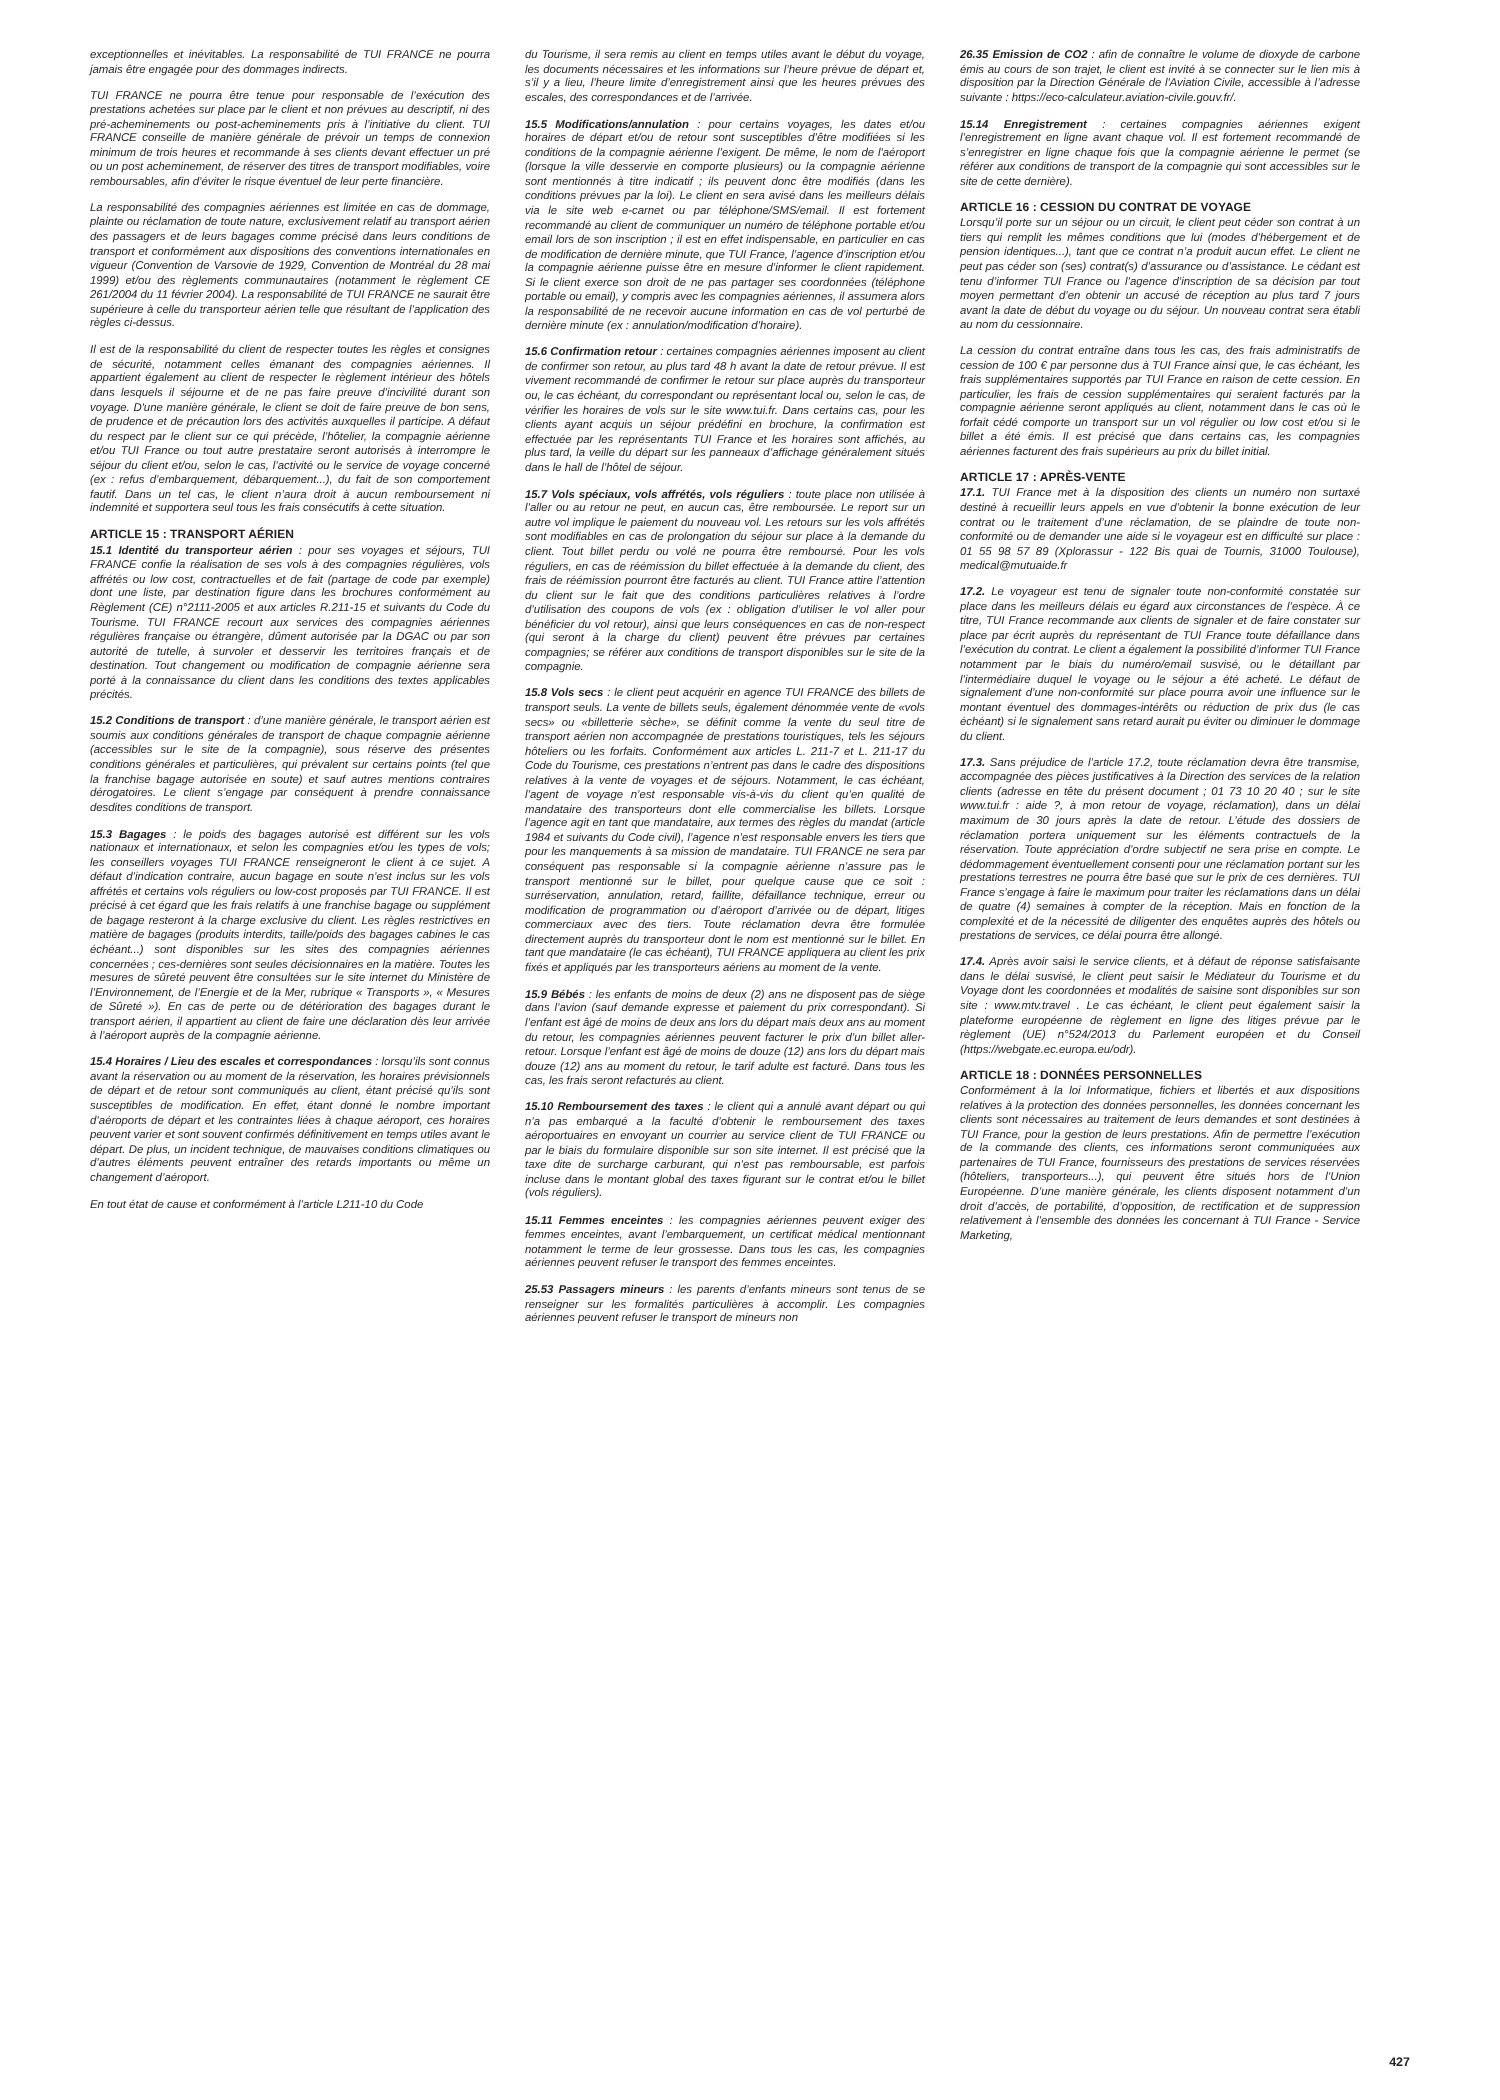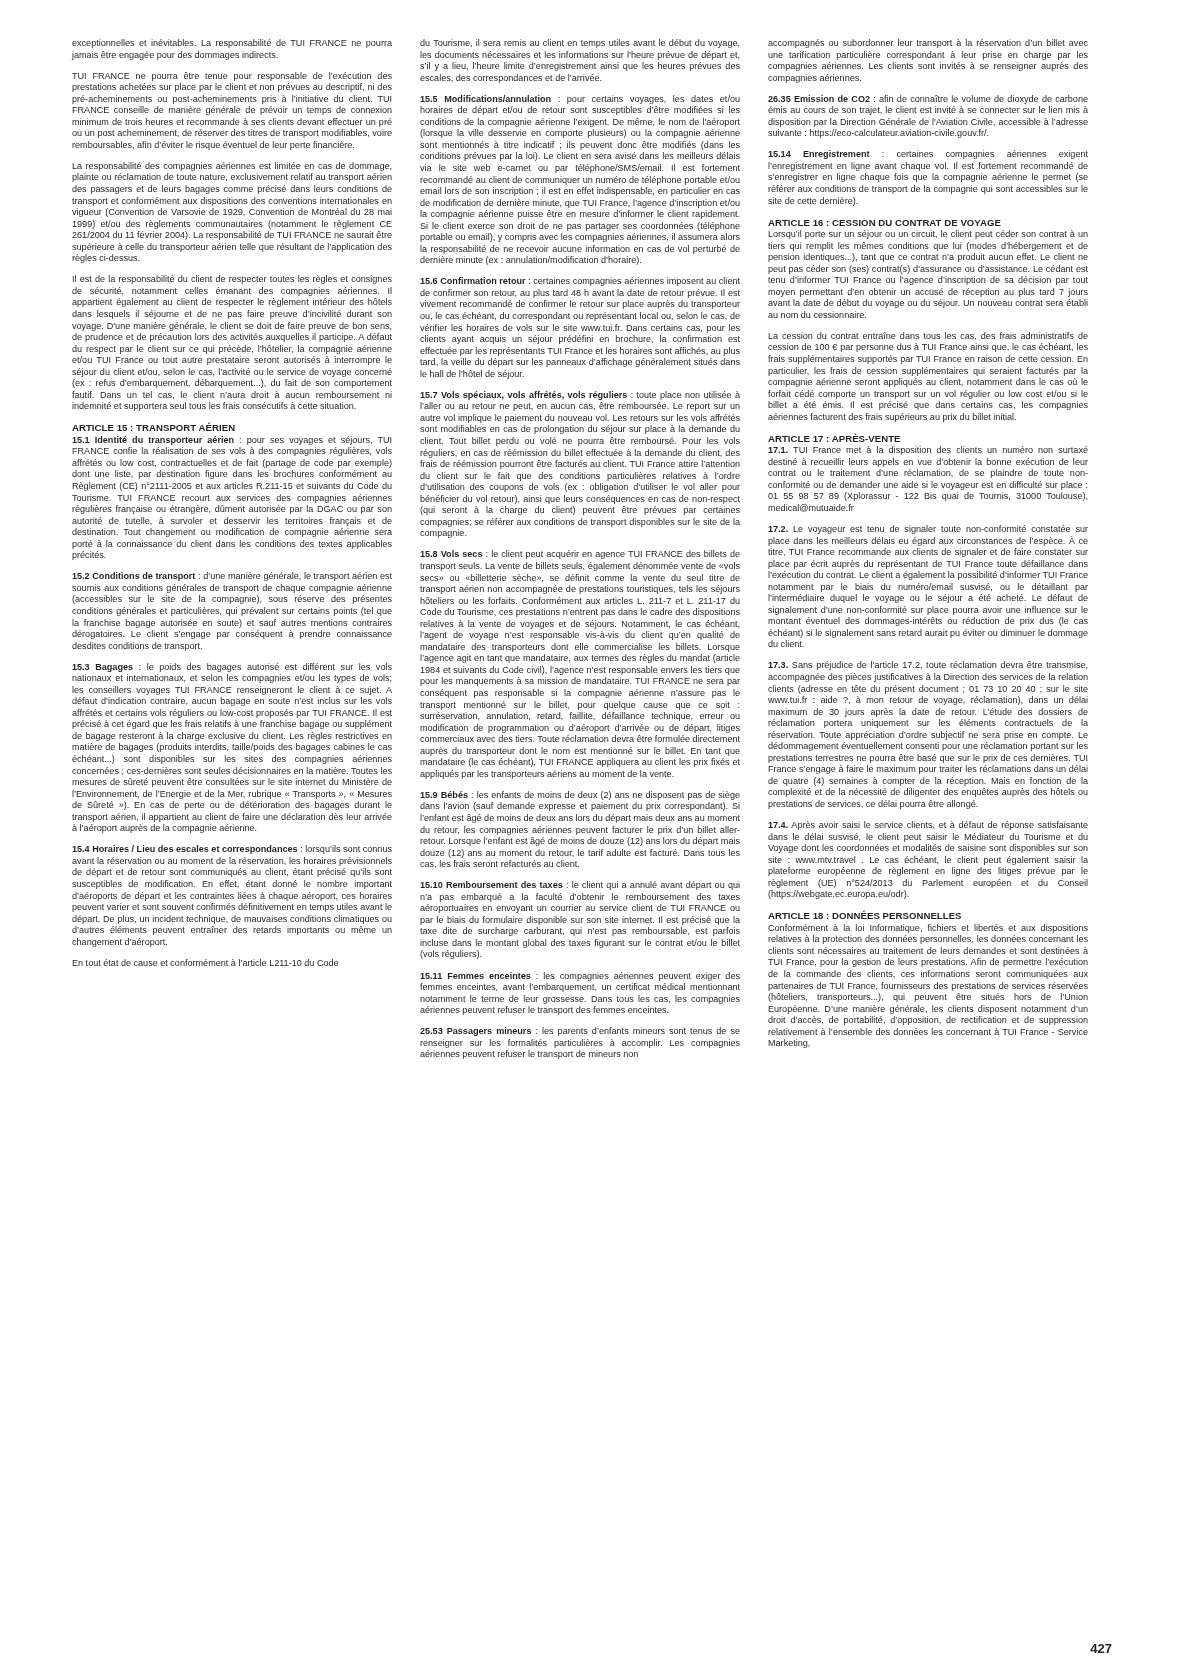--- a/index.html
+++ b/index.html
@@ -34,34 +34,35 @@
     flex: 0 0 320px;
   }
   p {
     margin: 0 0 9.5px 0;
     font-size: 9.1px;
     line-height: 11.55px;
     text-align: justify;
     text-justify: inter-word;
     hyphens: none;
     letter-spacing: -0.01px;
+    font-style: italic;
   }
   h2.article {
     font-size: 9.6px;
     line-height: 11.9px;
     font-weight: bold;
     margin: 0 0 0.5px 0;
     letter-spacing: 0.05px;
   }
   .b { font-weight: bold; }
   .pagenum {
     position: absolute;
-    right: 88px;
+    right: 72px;
     bottom: 24px;
-    font-size: 13px;
+    font-size: 10px;
     font-weight: bold;
     color: #231f20;
   }
 </style>
 </head>
 <body>
 
 <div class="page">
   <div class="columns">
     <div class="col" id="col-left">
@@ -81,21 +82,20 @@
         <p><span class="b">15.5 Modifications/annulation</span> : pour certains voyages, les dates et/ou horaires de départ et/ou de retour sont susceptibles d’être modifiées si les conditions de la compagnie aérienne l’exigent. De même, le nom de l'aéroport (lorsque la ville desservie en comporte plusieurs) ou la compagnie aérienne sont mentionnés à titre indicatif ; ils peuvent donc être modifiés (dans les conditions prévues par la loi). Le client en sera avisé dans les meilleurs délais via le site web e-carnet ou par téléphone/SMS/email. Il est fortement recommandé au client de communiquer un numéro de téléphone portable et/ou email lors de son inscription ; il est en effet indispensable, en particulier en cas de modification de dernière minute, que TUI France, l’agence d’inscription et/ou la compagnie aérienne puisse être en mesure d’informer le client rapidement. Si le client exerce son droit de ne pas partager ses coordonnées (téléphone portable ou email), y compris avec les compagnies aériennes, il assumera alors la responsabilité de ne recevoir aucune information en cas de vol perturbé de dernière minute (ex : annulation/modification d’horaire).</p>
         <p><span class="b">15.6 Confirmation retour</span> : certaines compagnies aériennes imposent au client de confirmer son retour, au plus tard 48 h avant la date de retour prévue. Il est vivement recommandé de confirmer le retour sur place auprès du transporteur ou, le cas échéant, du correspondant ou représentant local ou, selon le cas, de vérifier les horaires de vols sur le site www.tui.fr. Dans certains cas, pour les clients ayant acquis un séjour prédéfini en brochure, la confirmation est effectuée par les représentants TUI France et les horaires sont affichés, au plus tard, la veille du départ sur les panneaux d’affichage généralement situés dans le hall de l’hôtel de séjour.</p>
         <p><span class="b">15.7 Vols spéciaux, vols affrétés, vols réguliers</span> : toute place non utilisée à l’aller ou au retour ne peut, en aucun cas, être remboursée. Le report sur un autre vol implique le paiement du nouveau vol. Les retours sur les vols affrétés sont modifiables en cas de prolongation du séjour sur place à la demande du client. Tout billet perdu ou volé ne pourra être remboursé. Pour les vols réguliers, en cas de réémission du billet effectuée à la demande du client, des frais de réémission pourront être facturés au client. TUI France attire l’attention du client sur le fait que des conditions particulières relatives à l’ordre d’utilisation des coupons de vols (ex : obligation d’utiliser le vol aller pour bénéficier du vol retour), ainsi que leurs conséquences en cas de non-respect (qui seront à la charge du client) peuvent être prévues par certaines compagnies; se référer aux conditions de transport disponibles sur le site de la compagnie.</p>
         <p><span class="b">15.8 Vols secs</span> : le client peut acquérir en agence TUI FRANCE des billets de transport seuls. La vente de billets seuls, également dénommée vente de «vols secs» ou «billetterie sèche», se définit comme la vente du seul titre de transport aérien non accompagnée de prestations touristiques, tels les séjours hôteliers ou les forfaits. Conformément aux articles L. 211-7 et L. 211-17 du Code du Tourisme, ces prestations n’entrent pas dans le cadre des dispositions relatives à la vente de voyages et de séjours. Notamment, le cas échéant, l’agent de voyage n’est responsable vis-à-vis du client qu’en qualité de mandataire des transporteurs dont elle commercialise les billets. Lorsque l’agence agit en tant que mandataire, aux termes des règles du mandat (article 1984 et suivants du Code civil), l’agence n’est responsable envers les tiers que pour les manquements à sa mission de mandataire. TUI FRANCE ne sera par conséquent pas responsable si la compagnie aérienne n’assure pas le transport mentionné sur le billet, pour quelque cause que ce soit : surréservation, annulation, retard, faillite, défaillance technique, erreur ou modification de programmation ou d’aéroport d’arrivée ou de départ, litiges commerciaux avec des tiers. Toute réclamation devra être formulée directement auprès du transporteur dont le nom est mentionné sur le billet. En tant que mandataire (le cas échéant), TUI FRANCE appliquera au client les prix fixés et appliqués par les transporteurs aériens au moment de la vente.</p>
         <p><span class="b">15.9 Bébés</span> : les enfants de moins de deux (2) ans ne disposent pas de siège dans l’avion (sauf demande expresse et paiement du prix correspondant). Si l’enfant est âgé de moins de deux ans lors du départ mais deux ans au moment du retour, les compagnies aériennes peuvent facturer le prix d’un billet aller-retour. Lorsque l’enfant est âgé de moins de douze (12) ans lors du départ mais douze (12) ans au moment du retour, le tarif adulte est facturé. Dans tous les cas, les frais seront refacturés au client.</p>
         <p><span class="b">15.10 Remboursement des taxes</span> : le client qui a annulé avant départ ou qui n’a pas embarqué a la faculté d’obtenir le remboursement des taxes aéroportuaires en envoyant un courrier au service client de TUI FRANCE ou par le biais du formulaire disponible sur son site internet. Il est précisé que la taxe dite de surcharge carburant, qui n’est pas remboursable, est parfois incluse dans le montant global des taxes figurant sur le contrat et/ou le billet (vols réguliers).</p>
         <p><span class="b">15.11 Femmes enceintes</span> : les compagnies aériennes peuvent exiger des femmes enceintes, avant l’embarquement, un certificat médical mentionnant notamment le terme de leur grossesse. Dans tous les cas, les compagnies aériennes peuvent refuser le transport des femmes enceintes.</p>
         <p><span class="b">25.53 Passagers mineurs</span> : les parents d’enfants mineurs sont tenus de se renseigner sur les formalités particulières à accomplir. Les compagnies aériennes peuvent refuser le transport de mineurs non</p>
       </div>
     <div class="col" id="col-right">
-        <p>accompagnés ou subordonner leur transport à la réservation d’un billet avec une tarification particulière correspondant à leur prise en charge par les compagnies aériennes. Les clients sont invités à se renseigner auprès des compagnies aériennes.</p>
         <p><span class="b">26.35 Emission de CO2</span> : afin de connaître le volume de dioxyde de carbone émis au cours de son trajet, le client est invité à se connecter sur le lien mis à disposition par la Direction Générale de l'Aviation Civile, accessible à l’adresse suivante : https://eco-calculateur.aviation-civile.gouv.fr/.</p>
         <p><span class="b">15.14 Enregistrement</span> : certaines compagnies aériennes exigent l’enregistrement en ligne avant chaque vol. Il est fortement recommandé de s’enregistrer en ligne chaque fois que la compagnie aérienne le permet (se référer aux conditions de transport de la compagnie qui sont accessibles sur le site de cette dernière).</p>
         <h2 class="article">ARTICLE 16 : CESSION DU CONTRAT DE VOYAGE</h2>
         <p>Lorsqu’il porte sur un séjour ou un circuit, le client peut céder son contrat à un tiers qui remplit les mêmes conditions que lui (modes d’hébergement et de pension identiques...), tant que ce contrat n’a produit aucun effet. Le client ne peut pas céder son (ses) contrat(s) d’assurance ou d’assistance. Le cédant est tenu d’informer TUI France ou l’agence d’inscription de sa décision par tout moyen permettant d’en obtenir un accusé de réception au plus tard 7 jours avant la date de début du voyage ou du séjour. Un nouveau contrat sera établi au nom du cessionnaire.</p>
         <p>La cession du contrat entraîne dans tous les cas, des frais administratifs de cession de 100 € par personne dus à TUI France ainsi que, le cas échéant, les frais supplémentaires supportés par TUI France en raison de cette cession. En particulier, les frais de cession supplémentaires qui seraient facturés par la compagnie aérienne seront appliqués au client, notamment dans le cas où le forfait cédé comporte un transport sur un vol régulier ou low cost et/ou si le billet a été émis. Il est précisé que dans certains cas, les compagnies aériennes facturent des frais supérieurs au prix du billet initial.</p>
         <h2 class="article">ARTICLE 17 : APRÈS-VENTE</h2>
         <p><span class="b">17.1.</span> TUI France met à la disposition des clients un numéro non surtaxé destiné à recueillir leurs appels en vue d’obtenir la bonne exécution de leur contrat ou le traitement d’une réclamation, de se plaindre de toute non-conformité ou de demander une aide si le voyageur est en difficulté sur place : 01 55 98 57 89 (Xplorassur - 122 Bis quai de Tournis, 31000 Toulouse), medical@mutuaide.fr</p>
         <p><span class="b">17.2.</span> Le voyageur est tenu de signaler toute non-conformité constatée sur place dans les meilleurs délais eu égard aux circonstances de l’espèce. À ce titre, TUI France recommande aux clients de signaler et de faire constater sur place par écrit auprès du représentant de TUI France toute défaillance dans l’exécution du contrat. Le client a également la possibilité d’informer TUI France notamment par le biais du numéro/email susvisé, ou le détaillant par l’intermédiaire duquel le voyage ou le séjour a été acheté. Le défaut de signalement d’une non-conformité sur place pourra avoir une influence sur le montant éventuel des dommages-intérêts ou réduction de prix dus (le cas échéant) si le signalement sans retard aurait pu éviter ou diminuer le dommage du client.</p>
         <p><span class="b">17.3.</span> Sans préjudice de l’article 17.2, toute réclamation devra être transmise, accompagnée des pièces justificatives à la Direction des services de la relation clients (adresse en tête du présent document ; 01 73 10 20 40 ; sur le site www.tui.fr : aide ?, à mon retour de voyage, réclamation), dans un délai maximum de 30 jours après la date de retour. L’étude des dossiers de réclamation portera uniquement sur les éléments contractuels de la réservation. Toute appréciation d’ordre subjectif ne sera prise en compte. Le dédommagement éventuellement consenti pour une réclamation portant sur les prestations terrestres ne pourra être basé que sur le prix de ces dernières. TUI France s’engage à faire le maximum pour traiter les réclamations dans un délai de quatre (4) semaines à compter de la réception. Mais en fonction de la complexité et de la nécessité de diligenter des enquêtes auprès des hôtels ou prestations de services, ce délai pourra être allongé.</p>
         <p><span class="b">17.4.</span> Après avoir saisi le service clients, et à défaut de réponse satisfaisante dans le délai susvisé, le client peut saisir le Médiateur du Tourisme et du Voyage dont les coordonnées et modalités de saisine sont disponibles sur son site : www.mtv.travel . Le cas échéant, le client peut également saisir la plateforme européenne de règlement en ligne des litiges prévue par le règlement (UE) n°524/2013 du Parlement européen et du Conseil (https://webgate.ec.europa.eu/odr).</p>

